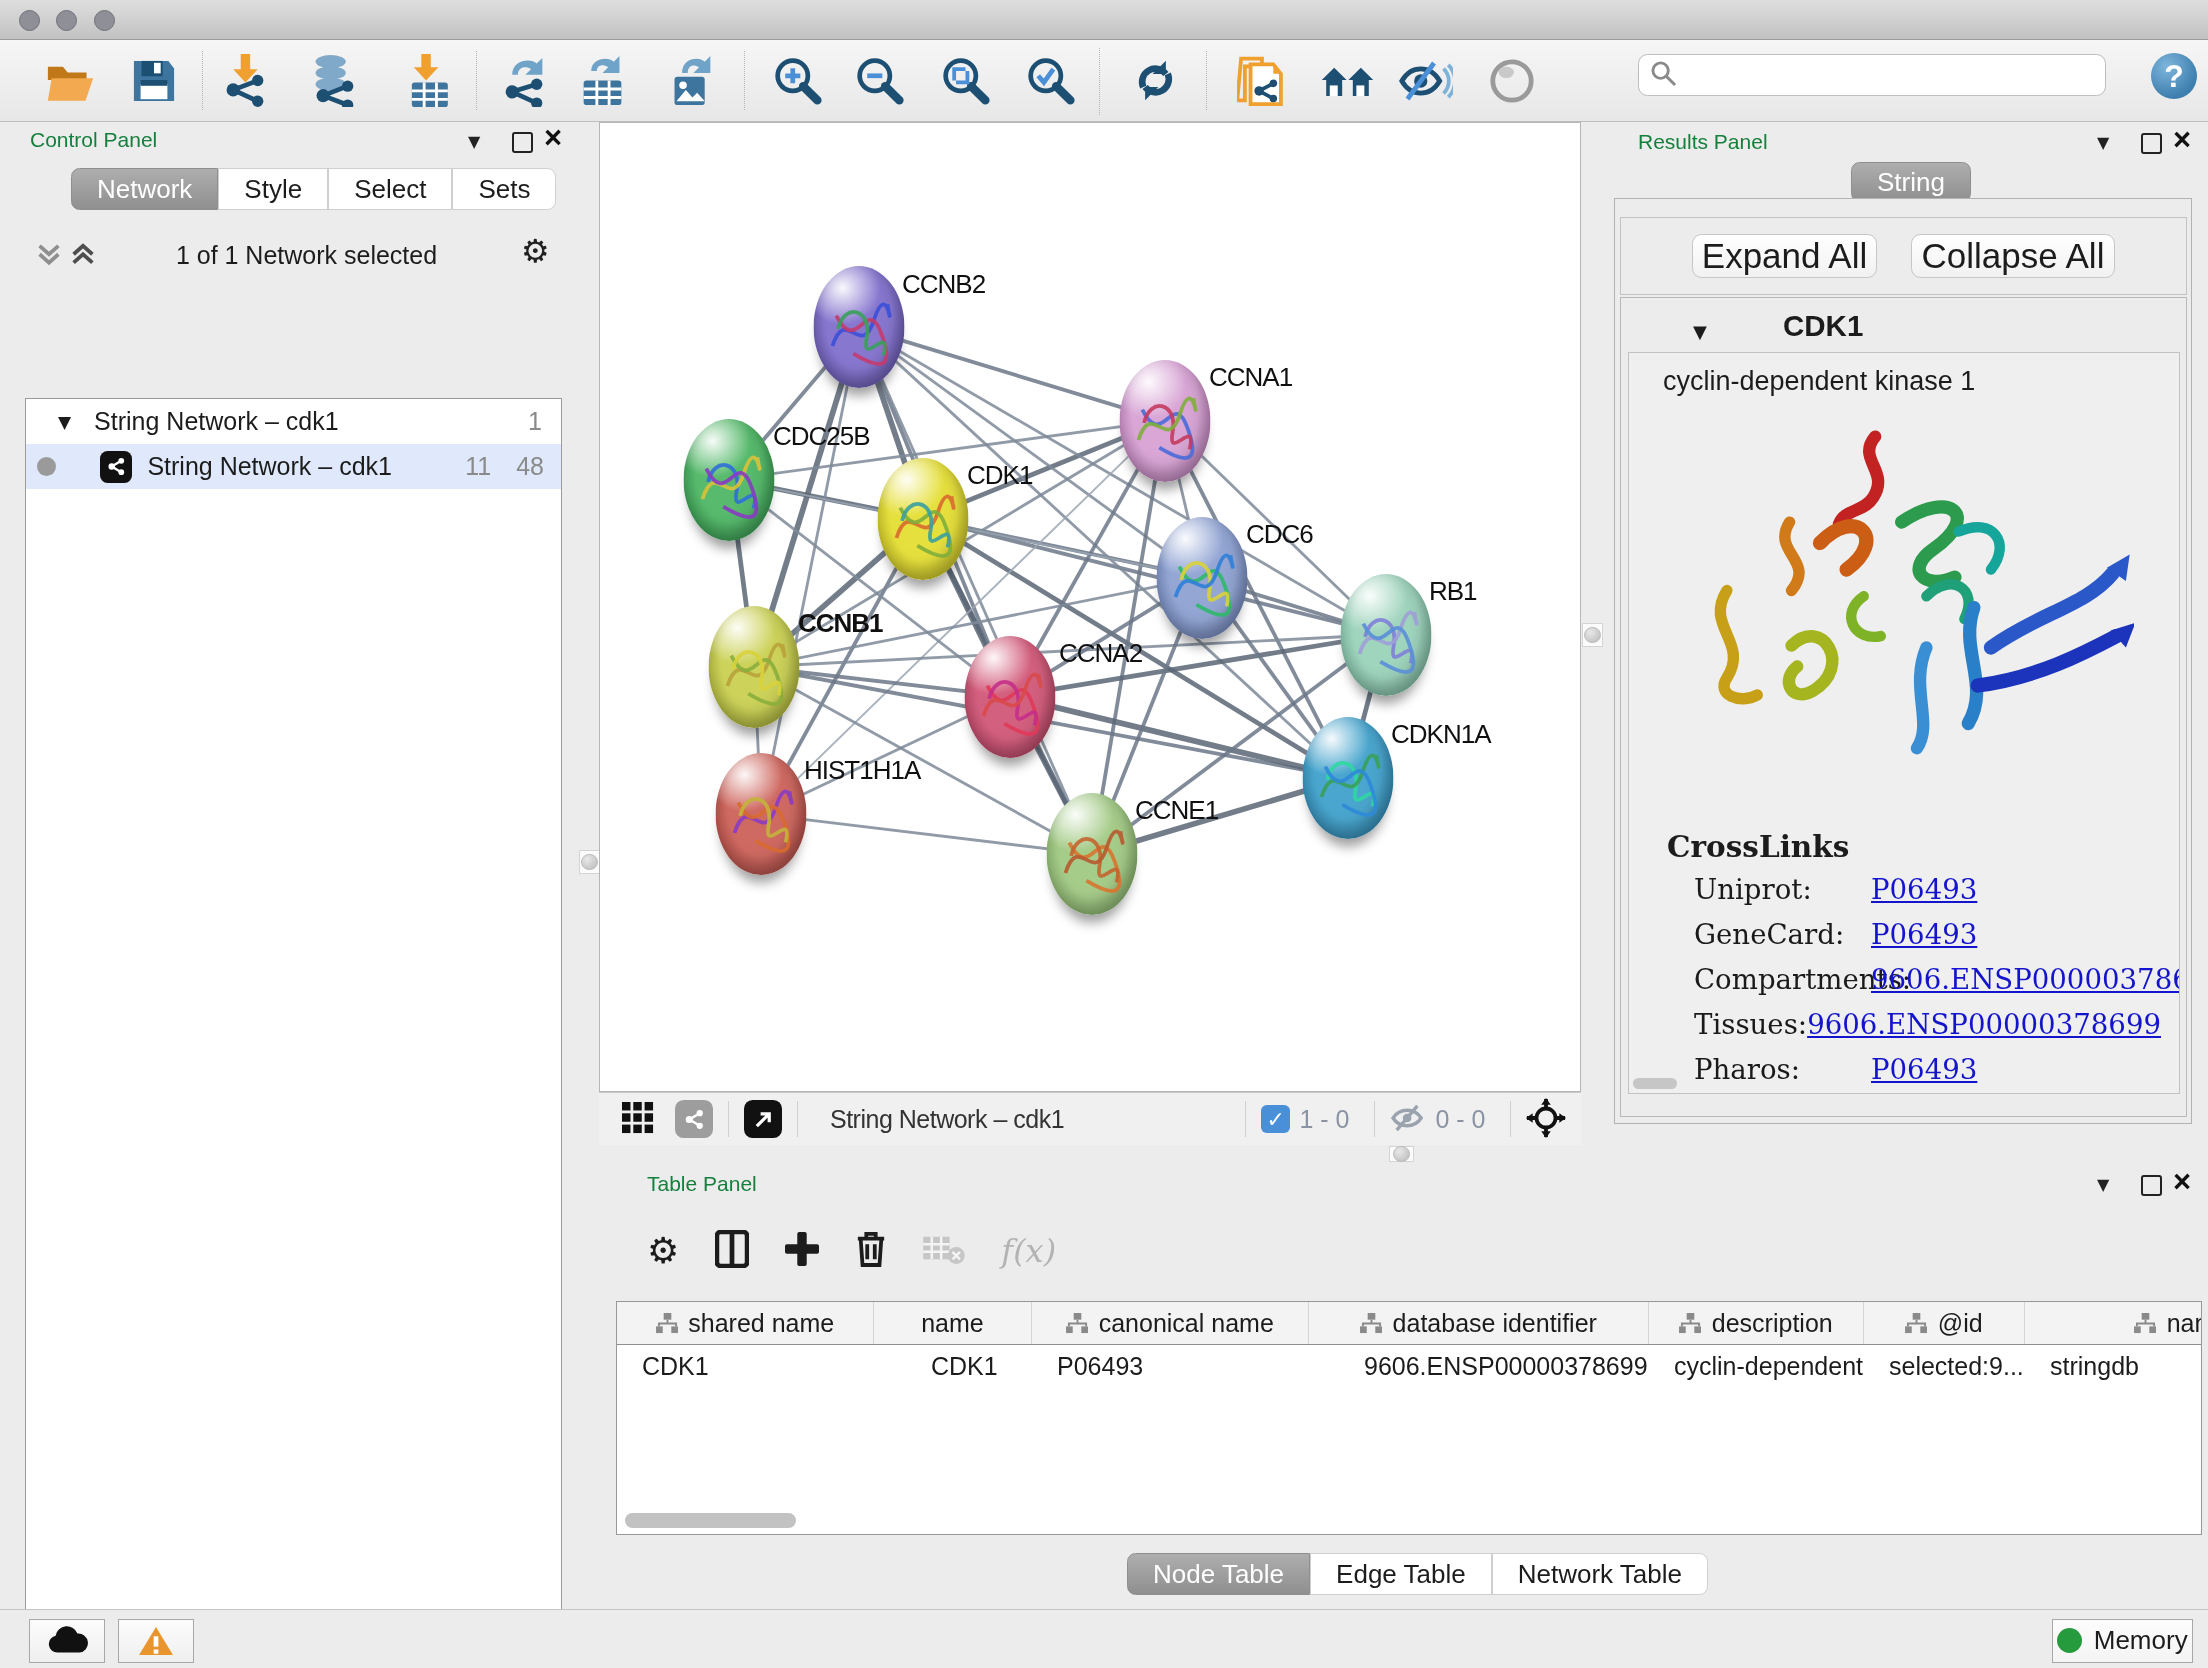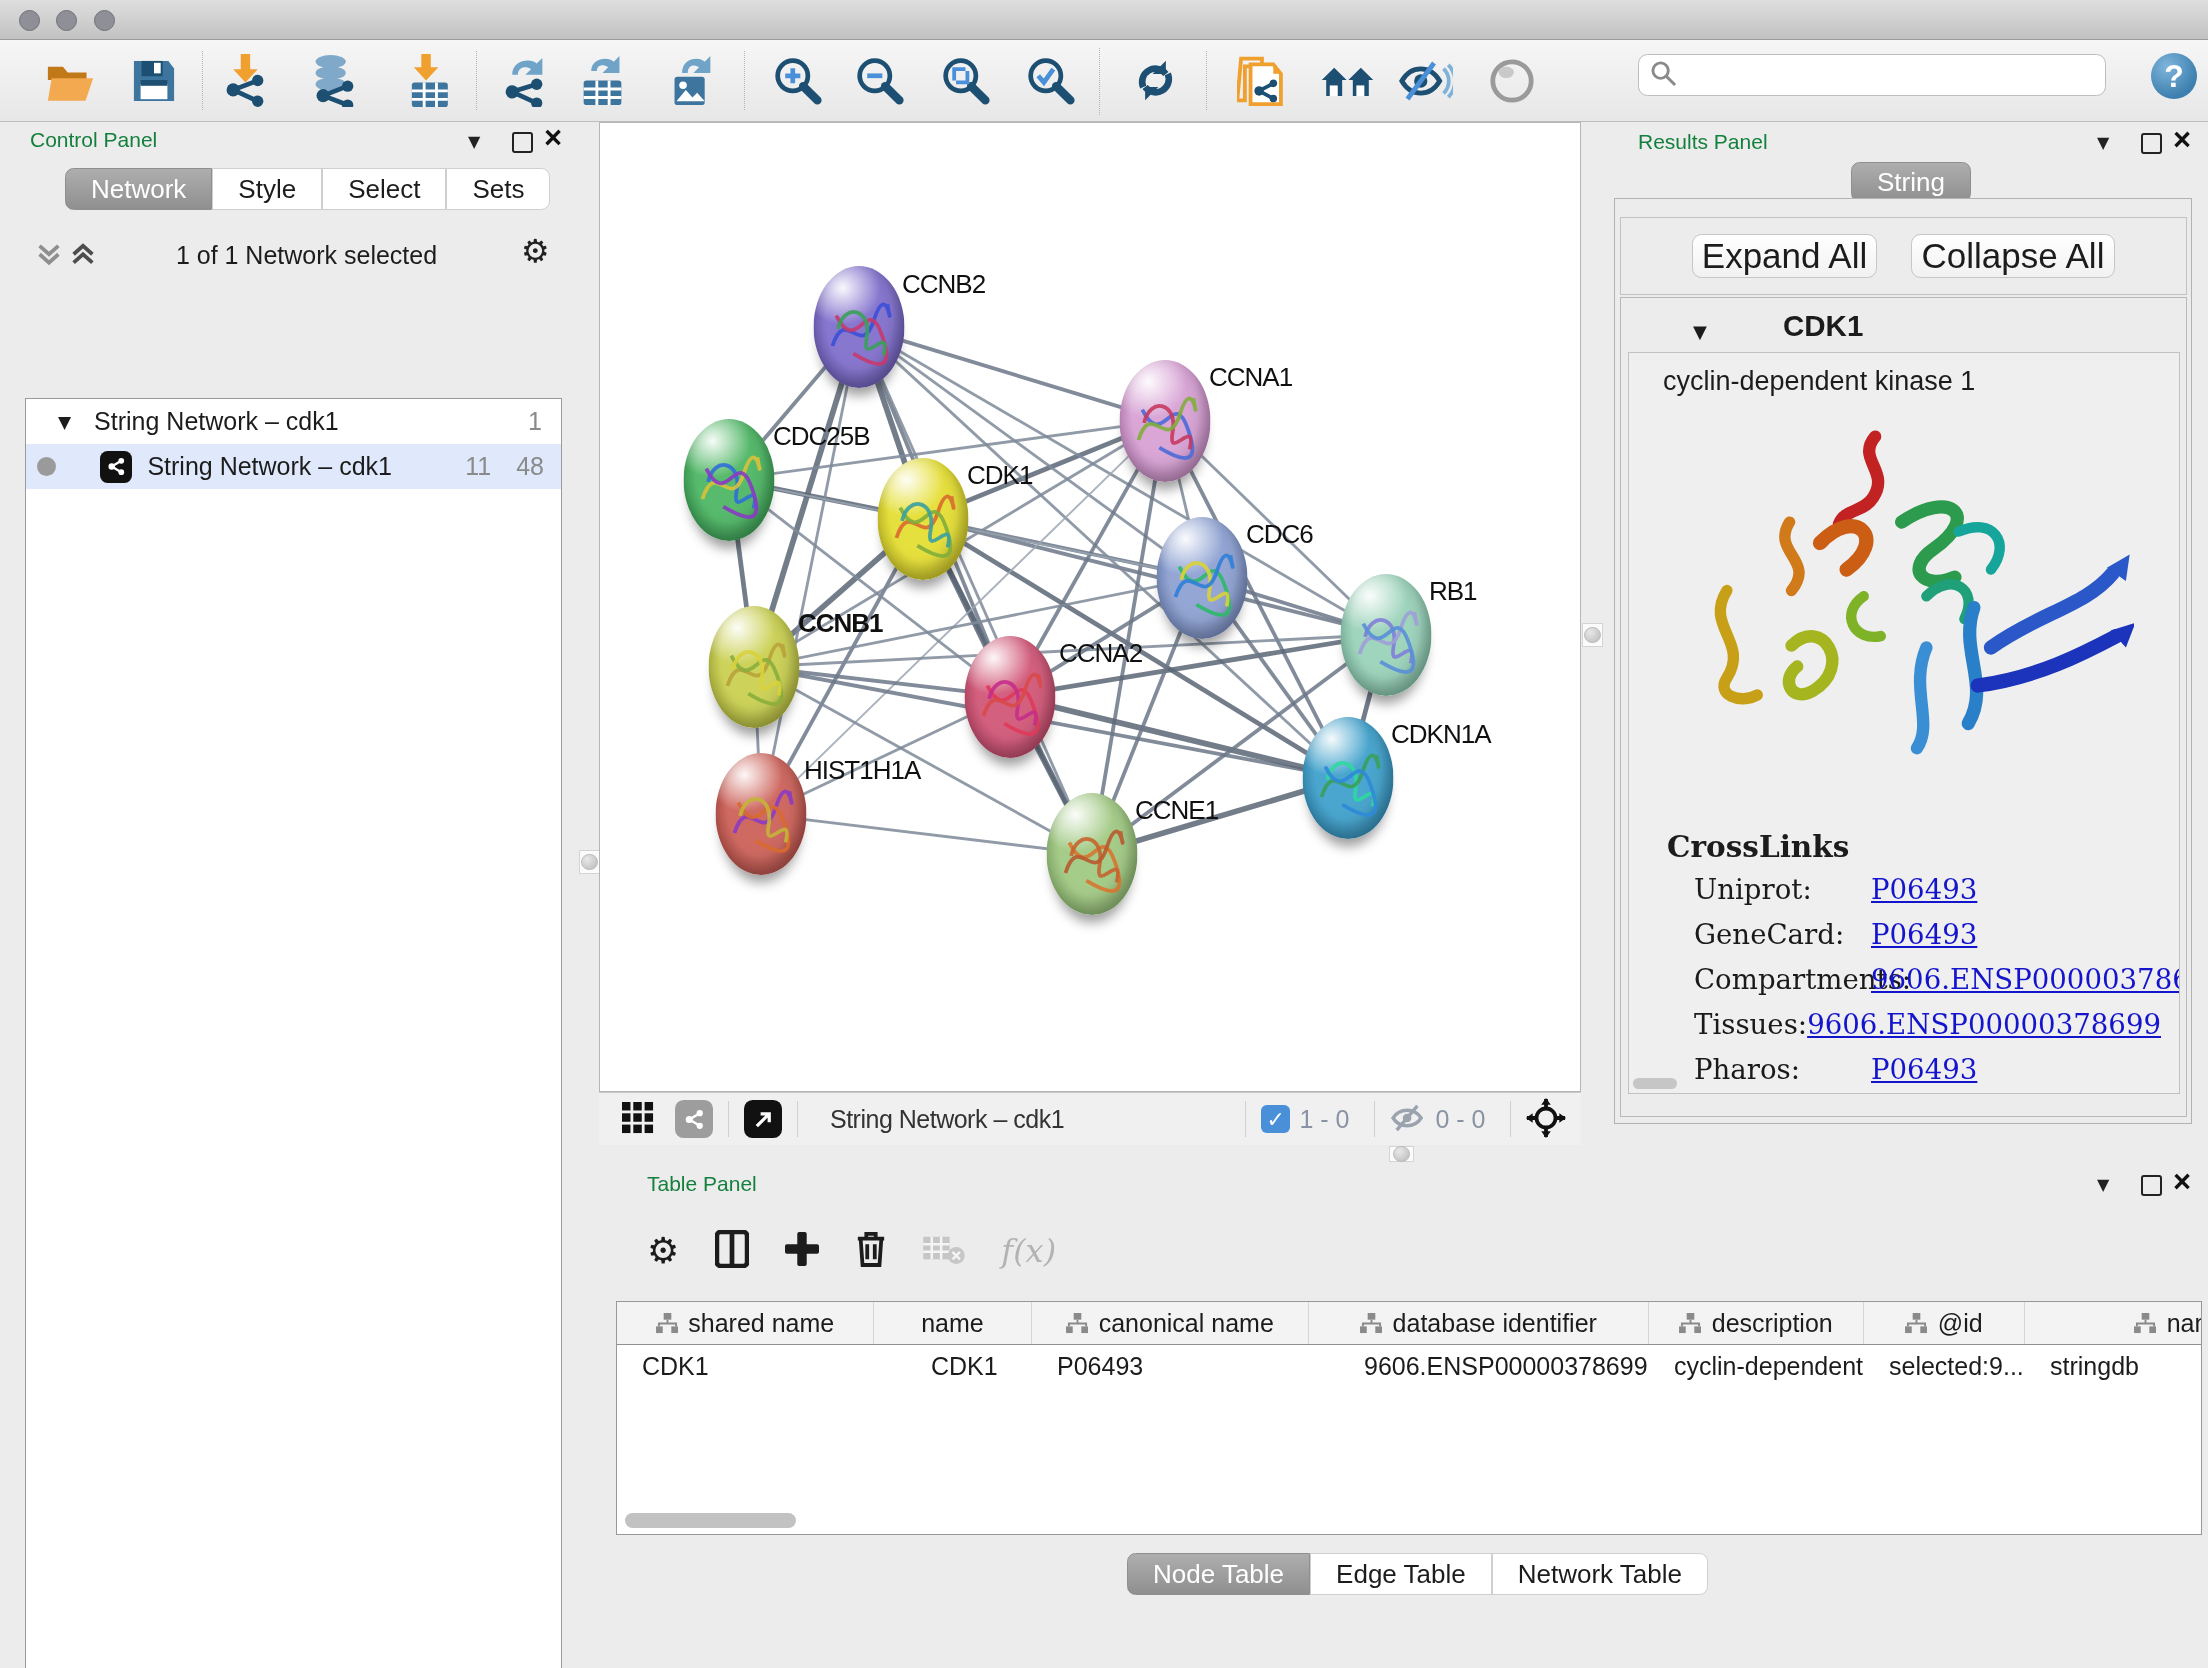--- a/index.html
+++ b/index.html
@@ -270,21 +270,21 @@
     </div>
     <div class="abs helpbtn">?</div>
   </div>
 
   <div class="abs" style="left:0;top:122px;width:569px;height:1488px">
     <span class="abs ptitle" style="left:30px;top:5.7px">Control Panel</span>
     <span class="abs caret" style="left:468px;top:9.5px">▼</span>
     <span class="abs floatic" style="left:512px;top:9.5px"></span>
     <span class="abs closeic" style="left:544px;top:5.7px">×</span>
 
-    <div class="abs tabgrp" style="left:65px;top:46px">
+    <div class="abs tabgrp" style="left:71px;top:46px">
       <div class="tab first active">Network</div>
       <div class="tab">Style</div>
       <div class="tab">Select</div>
       <div class="tab last">Sets</div>
     </div>
 
     <span class="abs" style="left:34px;top:118px">
       <svg width="30" height="28.5" viewBox="0 0 32 30" fill="none" stroke="#8f8f8f" stroke-width="4">
           <path d="M6,6 l10,9 10,-9 M6,15 l10,9 10,-9"></path>
         </svg>
@@ -698,15 +698,33 @@
       <div class="hscroll"></div>
     </div>
 
     <div class="abs tabgrp" style="left:528px;top:391px">
       <div class="tab first active">Node Table</div>
       <div class="tab">Edge Table</div>
       <div class="tab last">Network Table</div>
     </div>
   </div>
 
+  <div class="abs statusbar">
+    <div class="abs sqbtn" style="left:28.5px;top:8.6px">
+      <svg width="42" height="28.5" viewBox="0 0 44 30">
+          <path d="M12,28 a9,9 0 0 1 -2,-17.8 A12,12 0 0 1 33,8 a8,8 0 0 1 2,20z" fill="#111"></path>
+        </svg>
+    </div>
+    <div class="abs sqbtn" style="left:118px;top:8.6px">
+      <svg width="38" height="32" viewBox="0 0 40 34">
+          <path d="M20,2 L38,32 H2z" fill="#e8952e"></path>
+          <rect x="17.5" y="12" width="5" height="11" fill="#fff"></rect>
+          <rect x="17.5" y="26" width="5" height="4.5" fill="#fff"></rect>
+        </svg>
+    </div>
+    <div class="abs membtn" style="left:2052px;top:8.6px">
+      <span class="memdot"></span>
+      <span>Memory</span>
+    </div>
+  </div>
 
 </div>
 
 
 </body></html>

